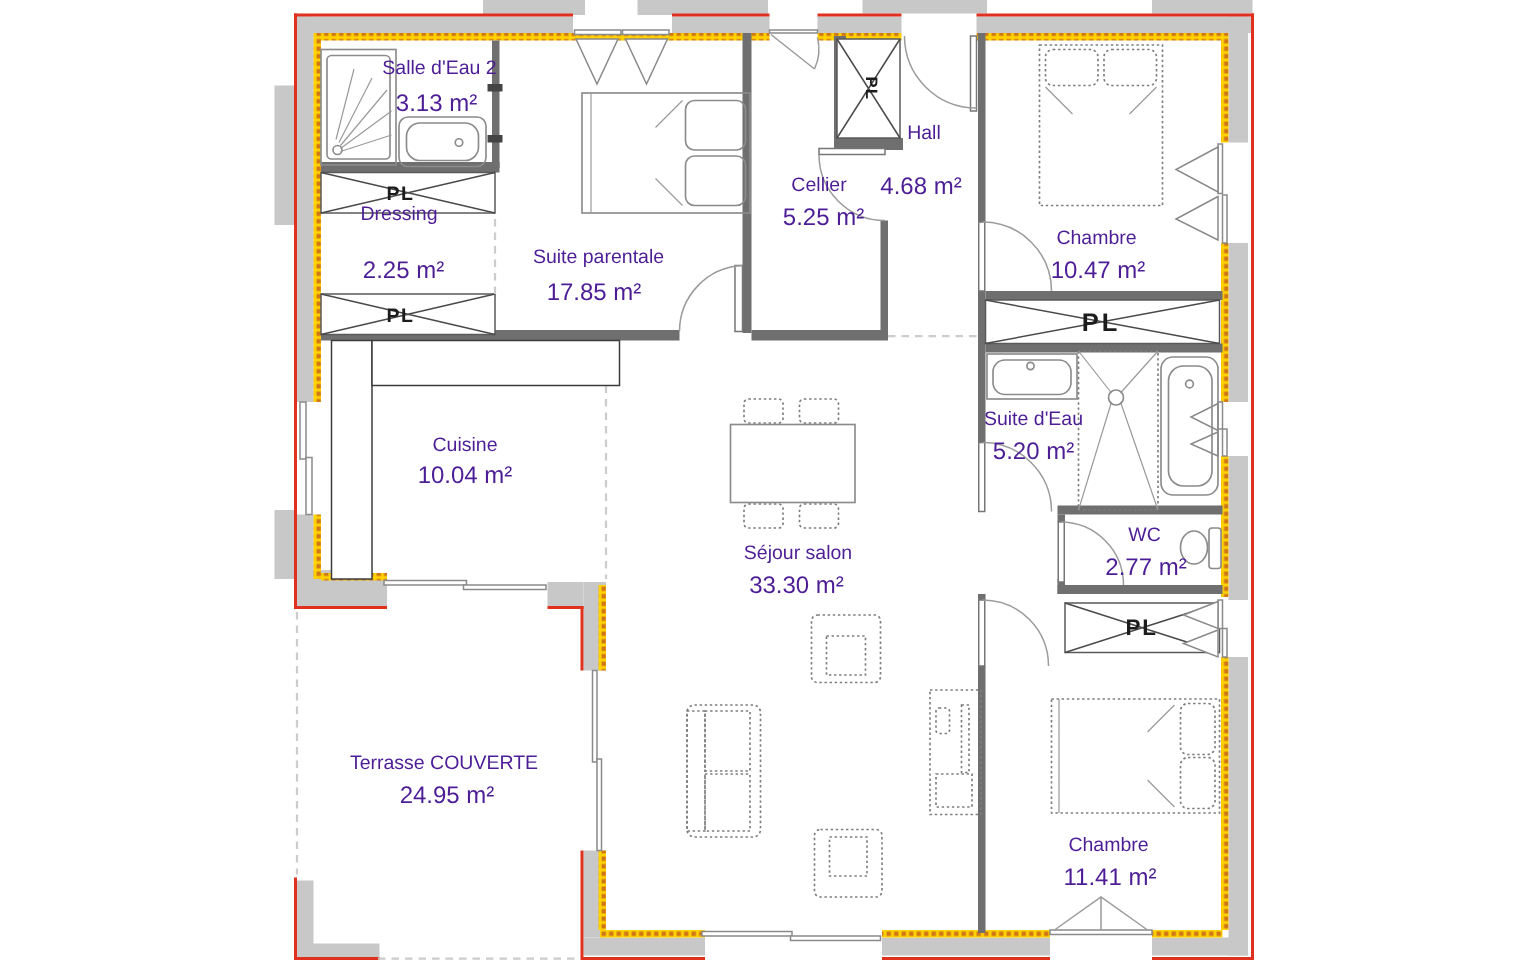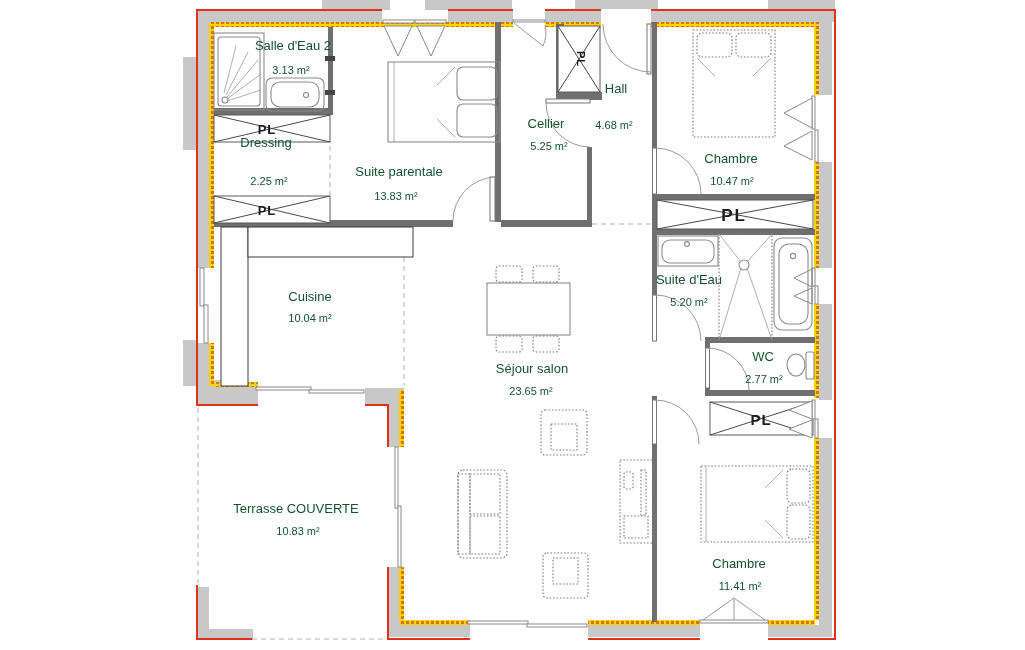--- a/index.html
+++ b/index.html
@@ -19,22 +19,22 @@
   .s-fine{stroke:#9a9a9a;fill:none;stroke-width:.8;}
   .s-dark{stroke:#4a4a4a;fill:none;stroke-width:1;}
   .s-dot{stroke:#7d7d7d;fill:none;stroke-width:1.1;stroke-dasharray:1.6 1.8;}
   .s-dash{stroke:#cccccc;fill:none;stroke-width:1.5;stroke-dasharray:5 4;}
   .wfill{fill:#fff;stroke:#3c3c3c;stroke-width:1;}
   .closet{fill:#fff;stroke:#5a5a5a;stroke-width:1;}
   .tri{fill:#fff;stroke:#8a8a8a;stroke-width:1;}
   .leaf{fill:#fff;stroke:#767676;stroke-width:1;}
   .arc{stroke:#9b9b9b;fill:none;stroke-width:1;}
   .lbl{position:absolute;transform:translate(-50%,-50%);white-space:nowrap;
-       color:#14532d;font-size:13px;line-height:1;}
-  .area{font-size:11px;}
+       color:#4c1d95;font-size:13px;line-height:1;}
+  .area{font-size:16px;}
   .pl{font-size:13px;font-weight:600;color:#1c1c1c;letter-spacing:1px;}
   .pl-big{font-size:17px;font-weight:700;letter-spacing:2px;}
   .pl-mid{font-size:15px;font-weight:700;letter-spacing:1px;}
   .pl-rot{transform:translate(-50%,-50%) rotate(90deg);font-size:11px;}
 </style>
 </head>
 <body>
 
 <div class="stage">
 
@@ -269,37 +269,37 @@
     <rect class="s-dot" x="787" y="505" width="23" height="34" rx="5"></rect>
     <path class="s-fine" d="M783,470 L765,488 M783,538 L765,520 M706,466 L706,542"></path>
   </g>
 </svg>
 
 <div class="lbl" style="left:293px;top:45px">Salle d'Eau 2</div>
 <div class="lbl area" style="left:291px;top:70px">3.13 m²</div>
 <div class="lbl" style="left:266px;top:142px">Dressing</div>
 <div class="lbl area" style="left:269px;top:181px">2.25 m²</div>
 <div class="lbl" style="left:399px;top:171px">Suite parentale</div>
-<div class="lbl area" style="left:396px;top:196px">13.83 m²</div>
+<div class="lbl area" style="left:396px;top:196px">17.85 m²</div>
 <div class="lbl" style="left:546px;top:123px">Cellier</div>
 <div class="lbl area" style="left:549px;top:146px">5.25 m²</div>
 <div class="lbl" style="left:616px;top:88px">Hall</div>
 <div class="lbl area" style="left:614px;top:125px">4.68 m²</div>
 <div class="lbl" style="left:731px;top:158px">Chambre</div>
 <div class="lbl area" style="left:732px;top:181px">10.47 m²</div>
 <div class="lbl" style="left:689px;top:279px">Suite d'Eau</div>
 <div class="lbl area" style="left:689px;top:302px">5.20 m²</div>
 <div class="lbl" style="left:763px;top:356px">WC</div>
 <div class="lbl area" style="left:764px;top:379px">2.77 m²</div>
 <div class="lbl" style="left:310px;top:296px">Cuisine</div>
 <div class="lbl area" style="left:310px;top:318px">10.04 m²</div>
 <div class="lbl" style="left:532px;top:368px">Séjour salon</div>
-<div class="lbl area" style="left:531px;top:391px">23.65 m²</div>
+<div class="lbl area" style="left:531px;top:391px">33.30 m²</div>
 <div class="lbl" style="left:296px;top:508px">Terrasse COUVERTE</div>
-<div class="lbl area" style="left:298px;top:531px">10.83 m²</div>
+<div class="lbl area" style="left:298px;top:531px">24.95 m²</div>
 <div class="lbl" style="left:739px;top:563px">Chambre</div>
 <div class="lbl area" style="left:740px;top:586px">11.41 m²</div>
 
 <div class="lbl pl" style="left:267px;top:129px">PL</div>
 <div class="lbl pl" style="left:267px;top:210px">PL</div>
 <div class="lbl pl pl-rot" style="left:580px;top:59px">PL</div>
 <div class="lbl pl pl-big" style="left:734px;top:215px">PL</div>
 <div class="lbl pl pl-mid" style="left:761px;top:419px">PL</div>
 
 </div>

